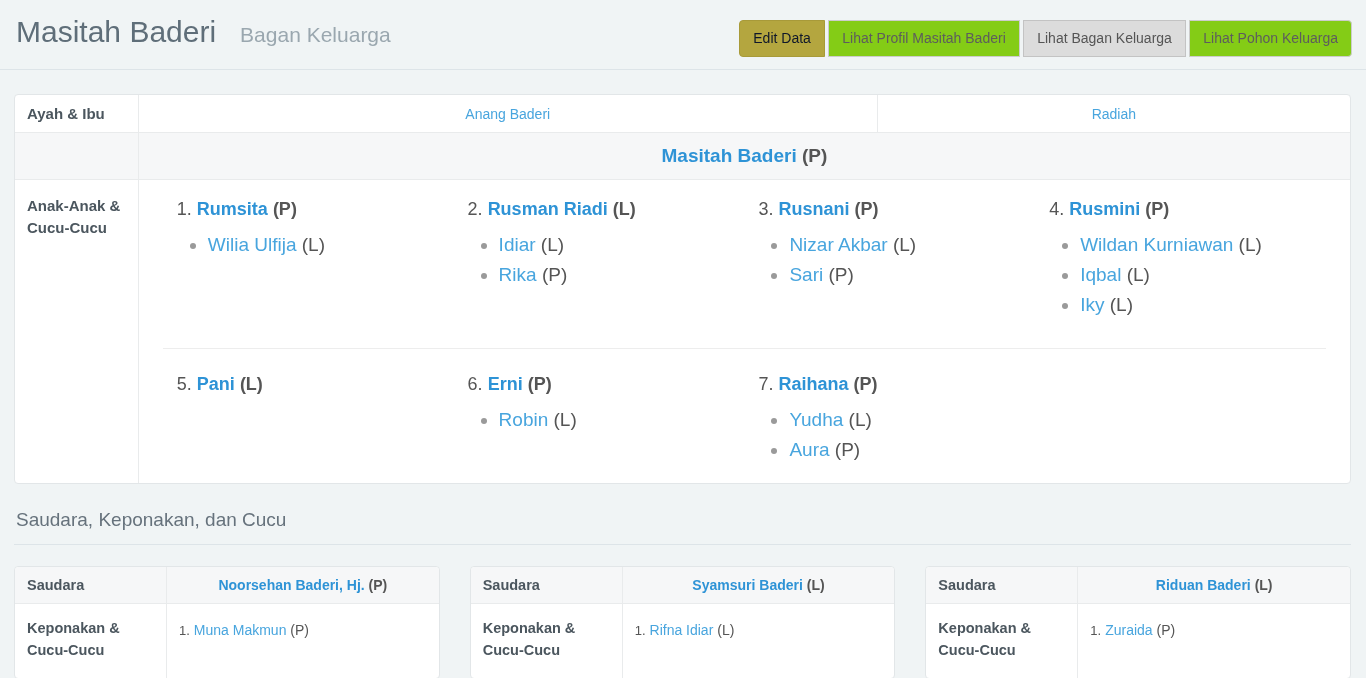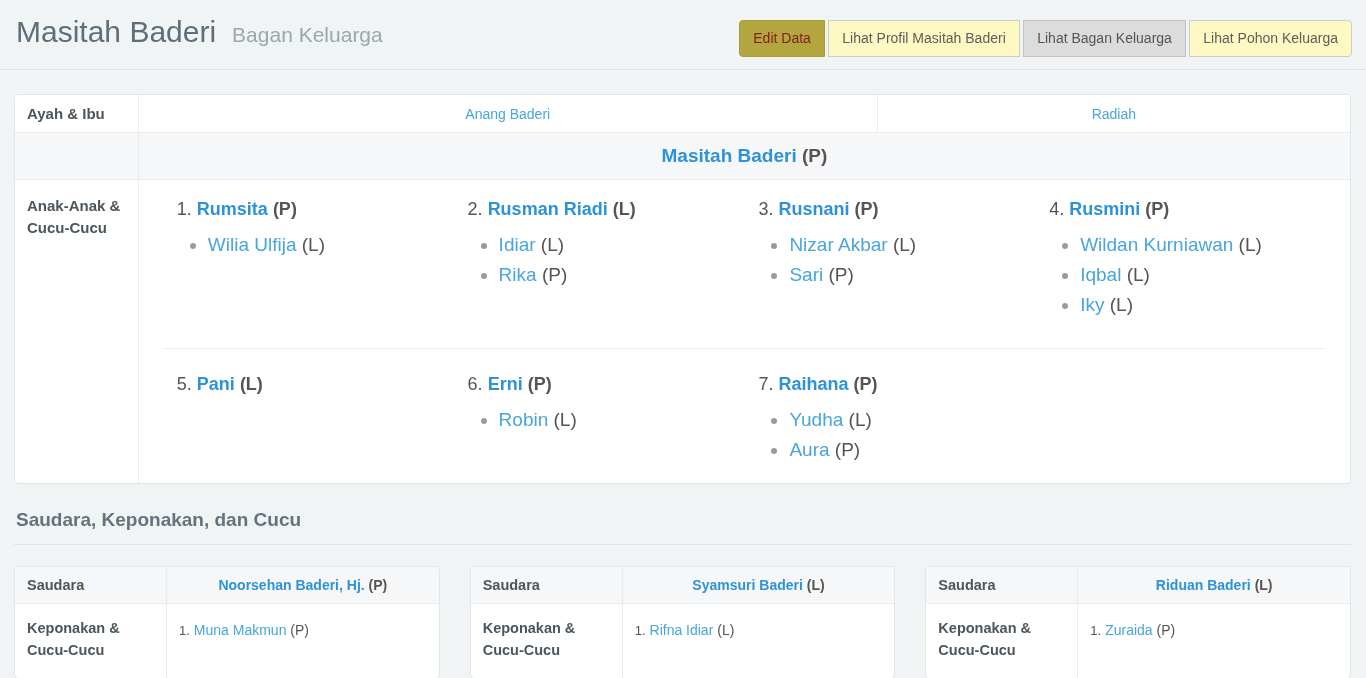--- a/index.html
+++ b/index.html
@@ -7,31 +7,31 @@
   body {
     width:1366px; height:678px; overflow:hidden;
     background:#f0f4f5;
     font-family:"Liberation Sans", sans-serif;
     color:#555;
   }
 
   
   .page-header { position:relative; padding:13px 14px 15px 16px; border-bottom:1px solid #dde4e8; }
   .page-title { margin:0; font-size:30px; font-weight:400; color:#5f6e79; line-height:38px; }
-  .page-subtitle { font-size:21px; color:#9aa7af; margin-left:16px; font-weight:400; }
+  .page-subtitle { font-size:21px; color:#9aa7af; margin-left:24px; font-weight:400; }
 
   .btn-group { position:absolute; right:14px; top:20px; white-space:nowrap; }
   .btn {
     display:inline-block; height:37px; padding:0 13px; margin-left:-1px;
     font-family:"Liberation Sans",sans-serif; font-size:14px; line-height:35px;
-    background:#fef9c3; color:#5d5d5d; border:1px solid #ccc; cursor:pointer; vertical-align:top;
+    background:#84cc16; color:#5d5d5d; border:1px solid #ccc; cursor:pointer; vertical-align:top;
   }
   .btn:first-child { border-radius:4px 0 0 4px; }
   .btn:last-child  { border-radius:0 4px 4px 0; }
-  .btn-olive  { background:#b4a63f; border-color:#a89a39; color:#7f1d1d; }
+  .btn-olive  { background:#b4a63f; border-color:#a89a39; color:#0f172a; }
   .btn-active { background:#dcdcdc; border-color:#c3c3c3; color:#555; }
 
   
   .content { padding:0 15px 0 14px; margin-top:24px; }
   table { border-collapse:separate; border-spacing:0; background:#fff; width:100%;
           border:1px solid #e2e6e8; border-radius:4px; font-size:14px; }
   th, td { border-top:1px solid #e9ebec; padding:10px 8px; }
   td + td, th + td, th + th { border-left:1px solid #e9ebec; }
   tr:first-child th, tr:first-child td { border-top:none; }
   tr.striped th, tr.striped td { background:#f6f7f8; }
@@ -60,21 +60,21 @@
   .child-col { width:25%; padding:0 14px; }
   .child-heading { font-size:18px; line-height:24px; }
   .child-num { color:#555; margin-right:5px; }
   .child-heading .name-link { font-size:18px; }
   .child-heading .gender { font-weight:bold; font-size:18px; }
   ul.gc-list { margin:13px 0 0; padding-left:31px; list-style:disc; color:#9a9a9a; }
   ul.gc-list li { margin-bottom:8px; font-size:19px; }
   hr.children-sep { border:none; border-top:1px solid #ededed; margin:24px 0 23px; }
 
   
-  .section-heading { margin:25px 0 0; padding:0 0 13px 2px; font-size:19px; font-weight:700;
+  .section-heading { margin:25px 0 0; padding:0 0 13px 2px; font-size:19px; font-weight:400;
                      color:#66727c; border-bottom:1px solid #dde4e8; }
   .sibling-tables { display:flex; gap:30px; margin-top:21px; }
   .sibling-col { flex:1; }
   .sibling-table th.row-label { width:151px; font-size:14.5px; }
   .sibling-table td.sibling-name-cell { text-align:center; }
   .sibling-table th.top-label { padding-top:13px; }
   .nephew-cell { padding:8px 12px 40px; vertical-align:top; }
   .nephew { margin-top:10px; font-size:14px; }
   .nephew-num { font-size:13px; color:#555; margin-right:4px; }
 </style>

